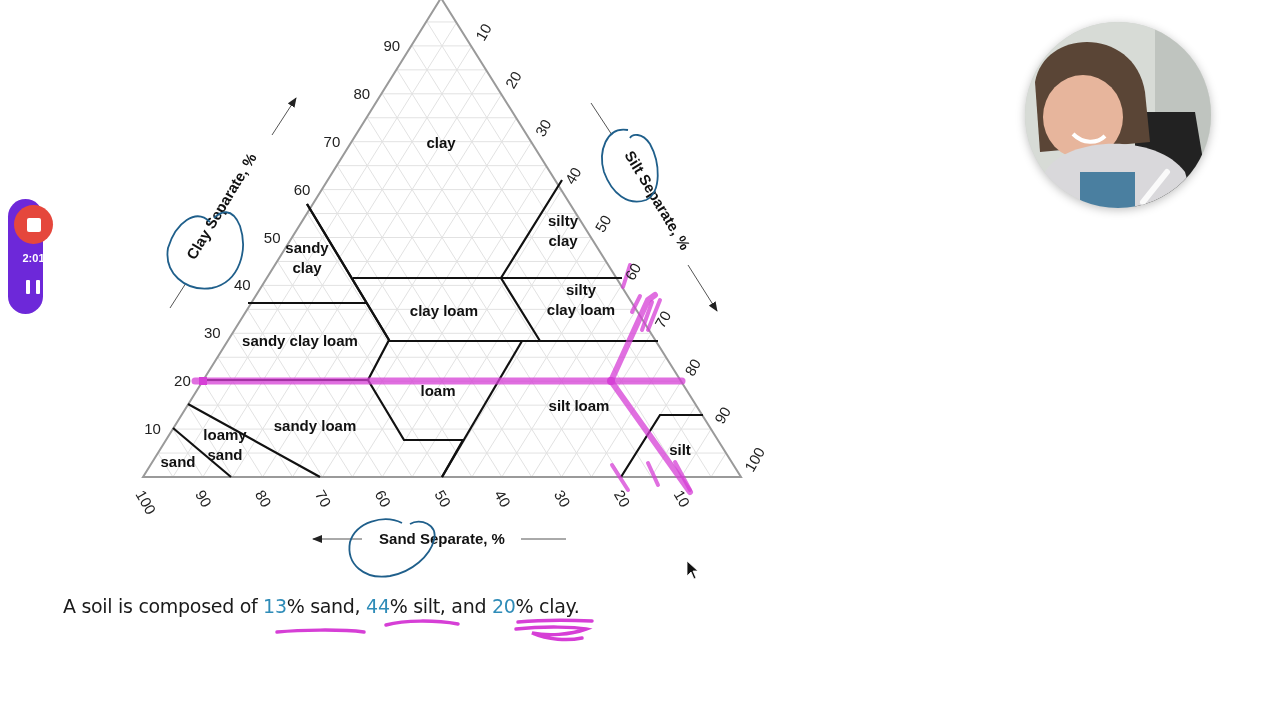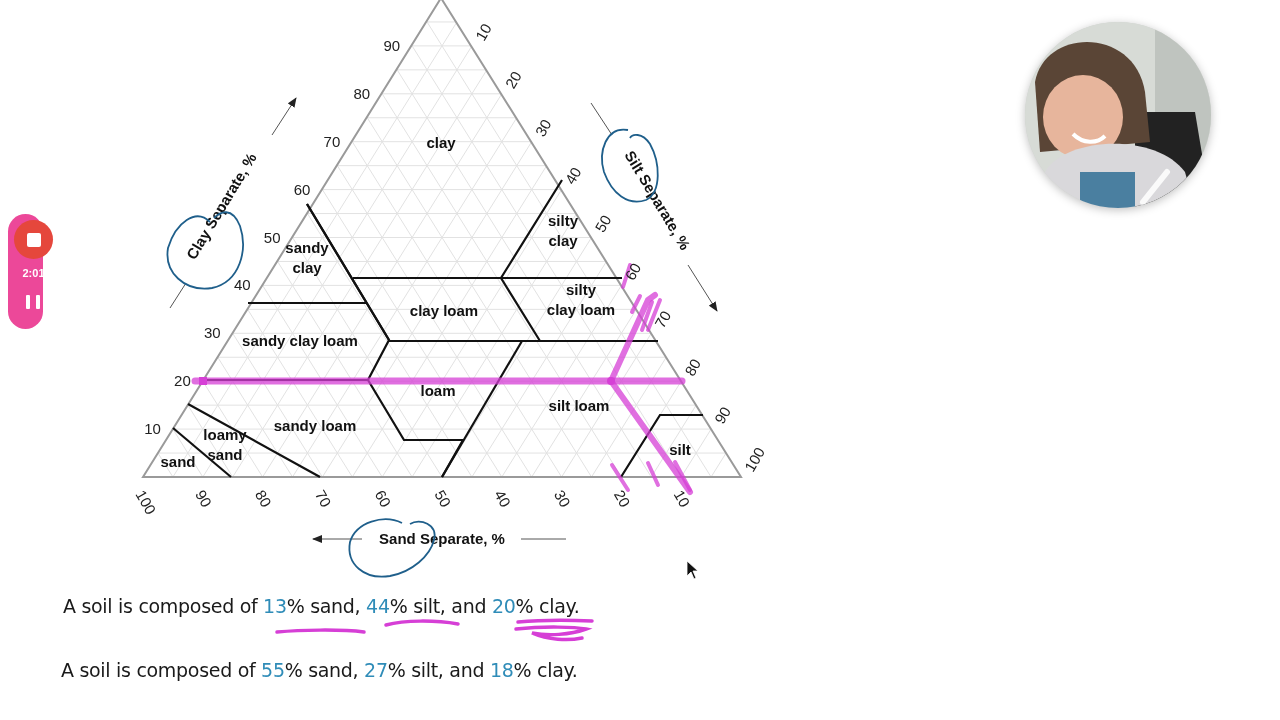--- a/index.html
+++ b/index.html
@@ -1,19 +1,19 @@
 <!DOCTYPE html>
 <html><head>
 <meta charset="utf-8">
 <style>
   html,body{margin:0;padding:0;}
   body{width:1280px;height:720px;background:#ffffff;position:relative;overflow:hidden;font-family:"Liberation Sans",sans-serif;}
   #stage{position:absolute;left:0;top:0;width:1280px;height:720px;}
   svg text{font-family:"Liberation Sans",sans-serif;}
-  .recorder{position:absolute;left:8px;top:214px;width:35px;height:115px;background:#ec4899;border-radius:26px;}
+  .recorder{position:absolute;left:8px;top:199px;width:35px;height:115px;background:#6d28d9;border-radius:26px;}
   .rec-stop{position:absolute;left:6px;top:6px;width:39px;height:39px;border-radius:50%;background:#e5473c;display:flex;align-items:center;justify-content:center;cursor:pointer;}
   .rec-stop .sq{width:14px;height:14px;background:#fff;border-radius:2px;}
   .rec-time{position:absolute;left:0;top:53px;width:51px;text-align:center;color:#fff;font-size:11px;font-weight:bold;}
   .rec-pause{position:absolute;left:18px;top:81px;width:14px;height:16px;display:flex;justify-content:space-between;cursor:pointer;}
   .rec-pause span{display:block;width:4px;height:14px;background:#fff;border-radius:1px;}
   .cam{position:absolute;left:1025px;top:22px;width:186px;height:186px;border-radius:50%;overflow:hidden;box-shadow:0 2px 10px rgba(0,0,0,0.25);background:#cfd3cf;}
   .sentence{position:absolute;font-family:"DejaVu Sans",sans-serif;font-size:19px;color:#1a1a1a;white-space:nowrap;letter-spacing:-0.3px;}
   .num{color:#2f8cb8;margin-top:32px;}
 </style>
 </head>
@@ -209,16 +209,13 @@
   <span>A soil is composed of </span><span class="num">13</span><span>% sand, </span><span class="num">44</span><span>% silt, and </span><span class="num">20</span><span>% clay.</span>
 </div>
 <svg style="position:absolute;left:0;top:0;pointer-events:none" width="1280" height="720">
   <g stroke="#d63fd6" stroke-width="3.5" fill="none" stroke-linecap="round">
     <path d="M277,632 C300,630 340,629 364,632"></path>
     <path d="M386,625 C405,620 435,620 458,624"></path>
     <path d="M518,622 C540,620 570,620 592,621"></path>
     <path d="M516,629 C545,626 575,627 586,629 C570,635 548,636 532,633 C548,640 568,641 582,638"></path>
   </g>
 </svg>
-<div class="sentence" style="left:61px;top:659px;">
-  <span>A soil is composed of </span><span class="num">55</span><span>% sand, </span><span class="num">27</span><span>% silt, and </span><span class="num">18</span><span>% clay.</span>
-</div>
 </div>
 
 </body></html>

